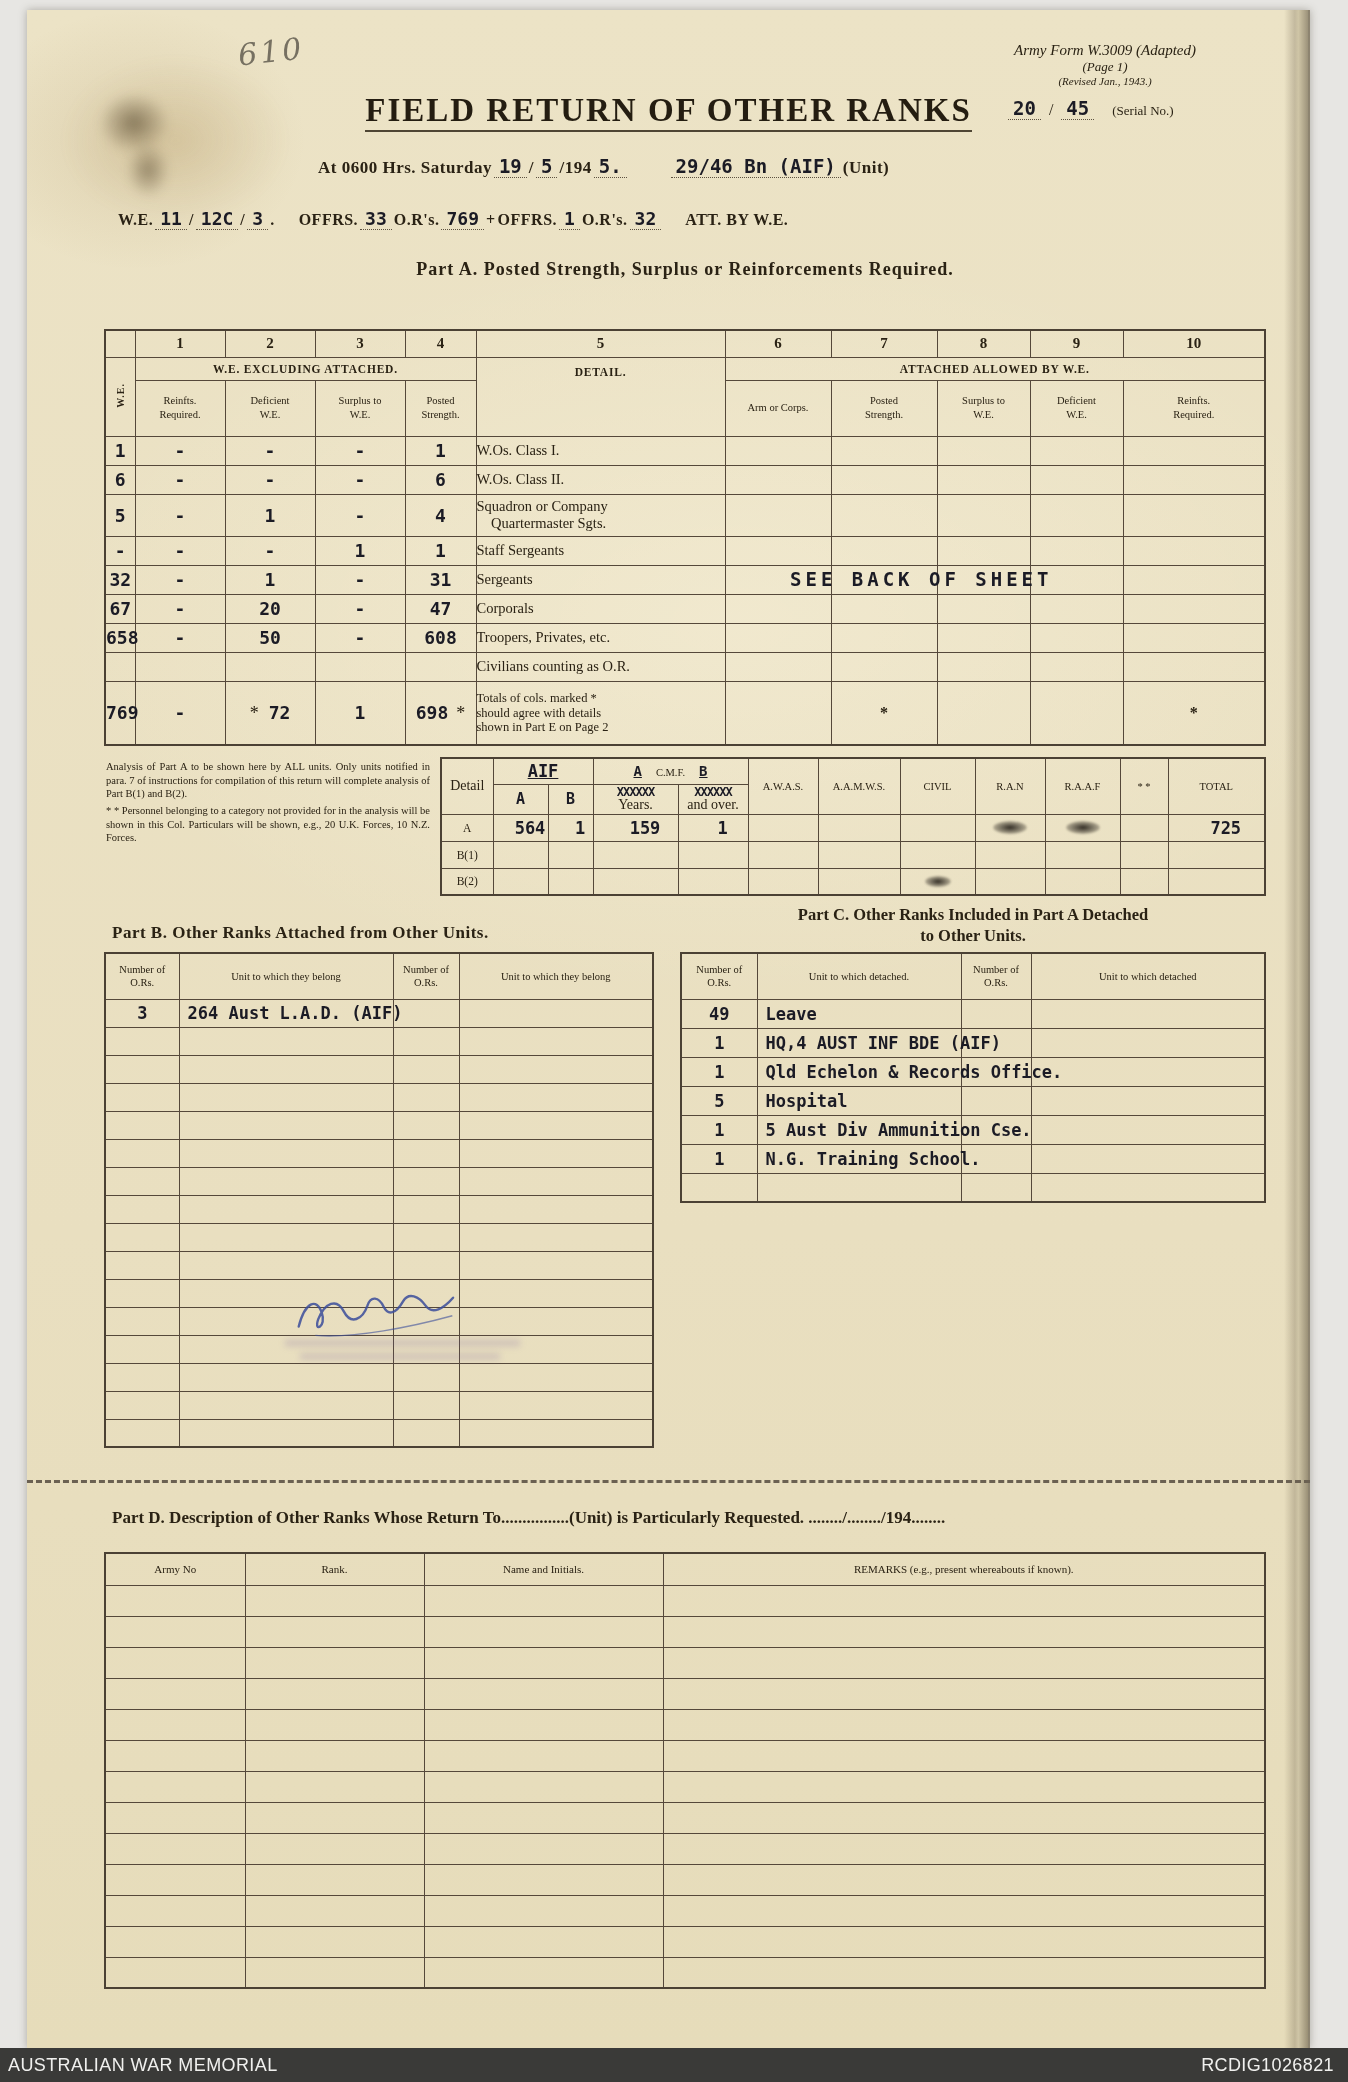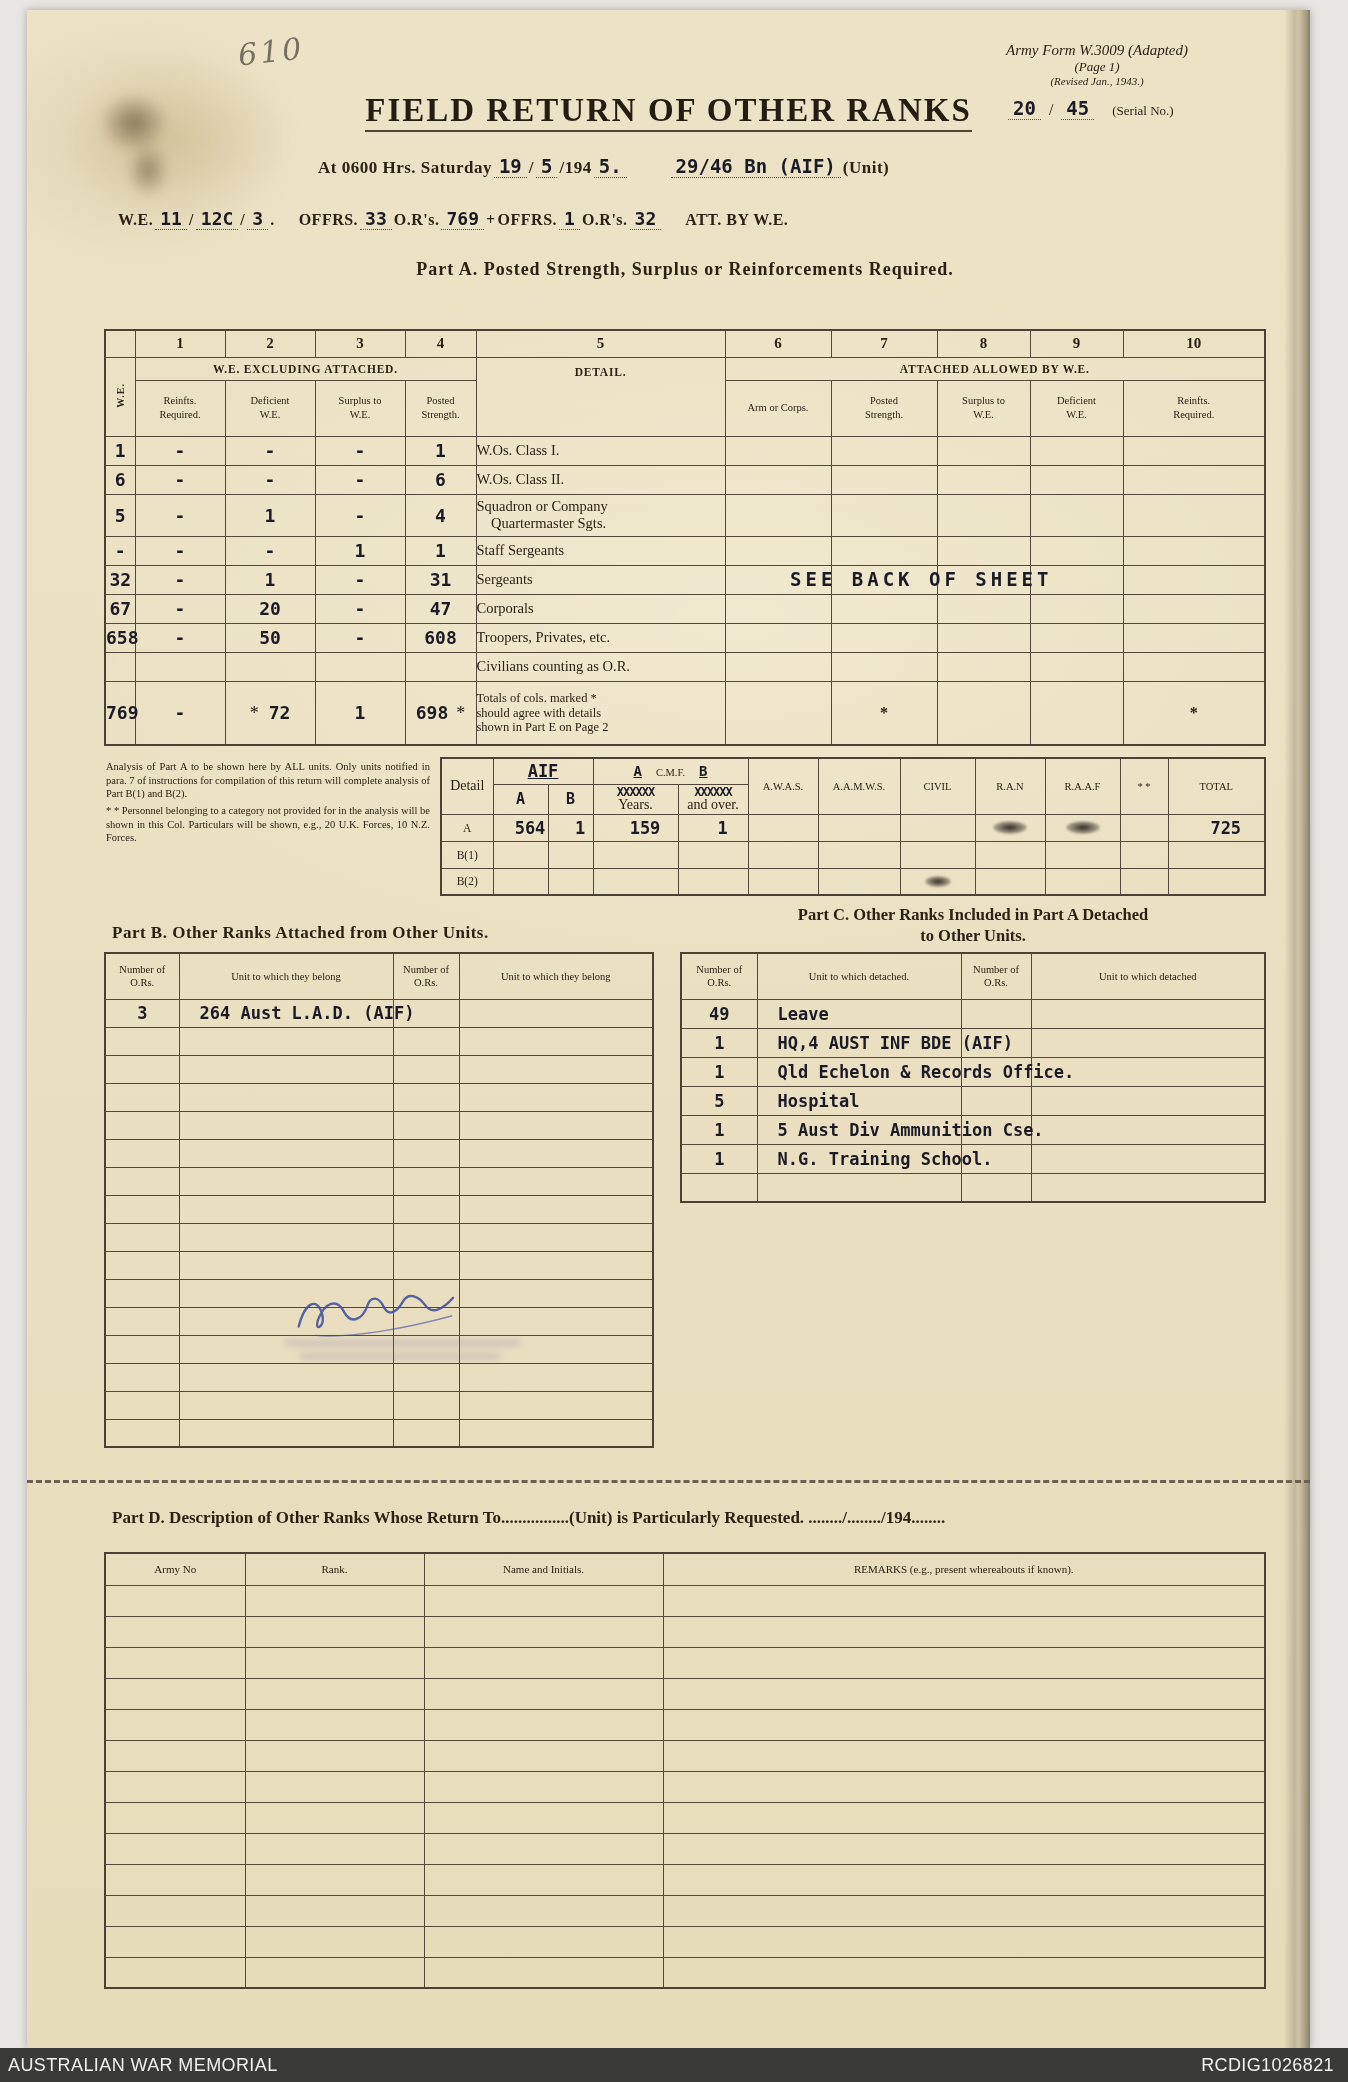--- a/index.html
+++ b/index.html
@@ -20,21 +20,21 @@
   .s2 { left:126px; top:142px; width:44px; height:56px; background:radial-gradient(rgba(70,55,30,.45), transparent 70%); }
   .s3 { left:60px; top:55px; width:230px; height:170px; background:radial-gradient(rgba(150,110,40,.16), transparent 70%); }
 
   .printed { font-family:"Liberation Serif","DejaVu Serif",serif; color:#2a2214; }
   .t { font-family:"DejaVu Sans Mono","Liberation Mono",monospace; font-weight:bold; color:#1b1b25; }
   .u { border-bottom:1.5px dotted #5c5140; padding:0 5px; }
 
   .pencil { position:absolute; left:238px; top:34px; font-family:"DejaVu Serif",serif; font-style:italic;
             font-size:30px; letter-spacing:3px; color:#767061; transform:rotate(-6deg); }
 
-  .form-ref { position:absolute; right:116px; top:42px; width:270px; text-align:center; font-style:italic; }
+  .form-ref { position:absolute; right:108px; top:42px; width:270px; text-align:center; font-style:italic; }
   .form-ref .fr1 { font-size:15px; }
   .form-ref .fr2 { font-size:13px; }
   .form-ref .fr3 { font-size:11px; }
 
   .title-row { position:absolute; left:27px; top:92px; width:1283px; text-align:center; }
   .title-row span { font-size:33px; font-weight:bold; letter-spacing:2px; color:#241d11;
                     border-bottom:2px solid rgba(40,30,15,.8); padding-bottom:2px; }
 
   .serial { position:absolute; left:1008px; top:97px; display:flex; align-items:baseline; gap:8px; }
   .serial .t { font-size:19px; }
@@ -97,21 +97,21 @@
   .partb-head { position:absolute; left:112px; top:923px; font-size:17px; font-weight:bold; letter-spacing:.5px; }
   .partc-head { position:absolute; left:680px; top:904px; width:586px; text-align:center;
                 font-size:16.5px; font-weight:bold; line-height:21px; }
 
   .partb { position:absolute; left:104px; top:952px; width:548px; }
   .partc { position:absolute; left:680px; top:952px; width:584px; }
   .partb tr.hdr, .partc tr.hdr { height:46px; }
   .partb tr.hdr td, .partc tr.hdr td { text-align:center; font-size:10.5px; white-space:pre-line; line-height:1.25; }
   .partb tr.row { height:28px; } .partc tr.row { height:29px; }
   .partb td.num, .partc td.num { text-align:center; font-size:17px; }
-  .partb td.unit, .partc td.unit { padding-left:20px; font-size:17px; }
+  .partb td.unit, .partc td.unit { padding-left:8px; font-size:17px; }
   .partb td .nowrap, .partc td .nowrap { position:relative; z-index:5; white-space:nowrap; }
 
   .signature { position:absolute; left:292px; top:1278px; transform:rotate(-4deg); opacity:.85; }
   .stampline { position:absolute; filter:blur(3px); background:linear-gradient(to bottom, transparent, rgba(120,95,160,.30), transparent); }
   .st1 { left:285px; top:1338px; width:235px; height:10px; }
   .st2 { left:300px; top:1352px; width:200px; height:9px; }
 
   .perforation { position:absolute; left:27px; top:1480px; width:1283px; border-top:3px dashed #6b6152; }
 
   .partd-head { position:absolute; left:112px; top:1508px; font-size:17px; font-weight:bold; white-space:nowrap; }

